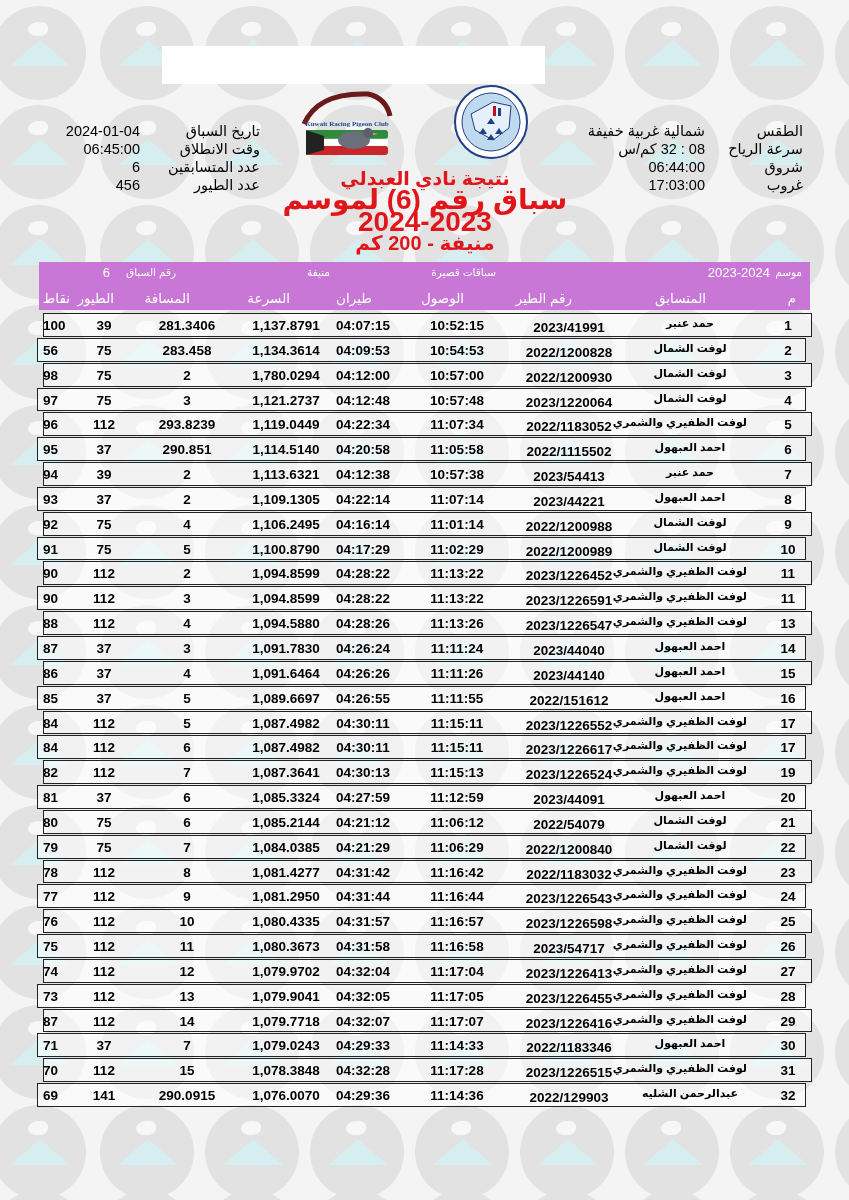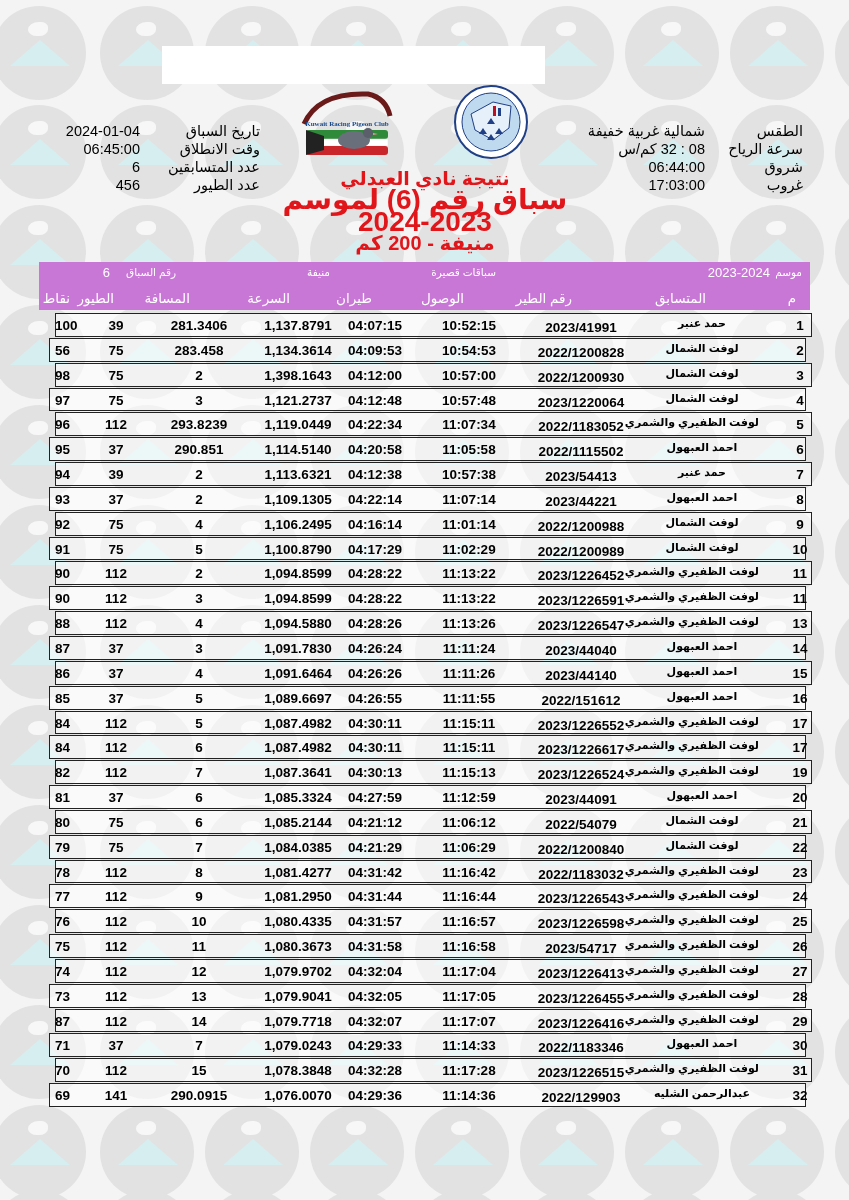--- a/index.html
+++ b/index.html
@@ -45,21 +45,21 @@
     position:absolute; left:39px; top:262px; width:771px; height:48px;
     background:#c877d6; direction:rtl; color:#fff;
   }
   .hrow1 { position:relative; height:22px; font-size:10.5px; }
   .hrow1 span { position:absolute; top:4px; white-space:nowrap; }
   .hrow2 { position:relative; height:26px; font-size:13.5px; }
   .hrow2 span { position:absolute; top:6px; white-space:nowrap; text-align:left; }
   .rows { position:absolute; left:39px; top:312px; width:771px; }
   .row {
     position:relative; height:24.85px; box-sizing:border-box;
-    font-weight:bold; font-size:13.5px;margin-left:12px;
+    font-weight:bold; font-size:13.5px;
   }
   .row .frame { position:absolute; top:1px; bottom:0; border:1.5px solid #222; background:rgba(255,255,255,0.55); }
   .row.a .frame { left:4px; right:-2px; }
   .row.b .frame { left:-2px; right:4px; }
   .cell { position:absolute; top:6px; white-space:nowrap; text-align:center; }
   .c-pts { left:4px; width:28px; text-align:left; }
   .c-birds { left:44px; width:42px;text-align:center; }
   .c-dist { left:104px; width:88px; }
   .c-speed { left:194px; width:106px; }
   .c-flight { left:284px; width:80px; }
@@ -314,21 +314,21 @@
         <span class="cell c-arr">10:54:53</span>
         <span class="cell c-ring">2022/1200828</span>
         <span class="cell c-name">لوفت الشمال</span>
         <span class="cell c-rank">2</span>
       </div>
       <div class="row a">
         <div class="frame"></div>
         <span class="cell c-pts">98</span>
         <span class="cell c-birds">75</span>
         <span class="cell c-dist">2</span>
-        <span class="cell c-speed">1,398.1643</span>
+        <span class="cell c-speed">1,780.0294</span>
         <span class="cell c-flight">04:12:00</span>
         <span class="cell c-arr">10:57:00</span>
         <span class="cell c-ring">2022/1200930</span>
         <span class="cell c-name">لوفت الشمال</span>
         <span class="cell c-rank">3</span>
       </div>
       <div class="row b">
         <div class="frame"></div>
         <span class="cell c-pts">97</span>
         <span class="cell c-birds">75</span>

